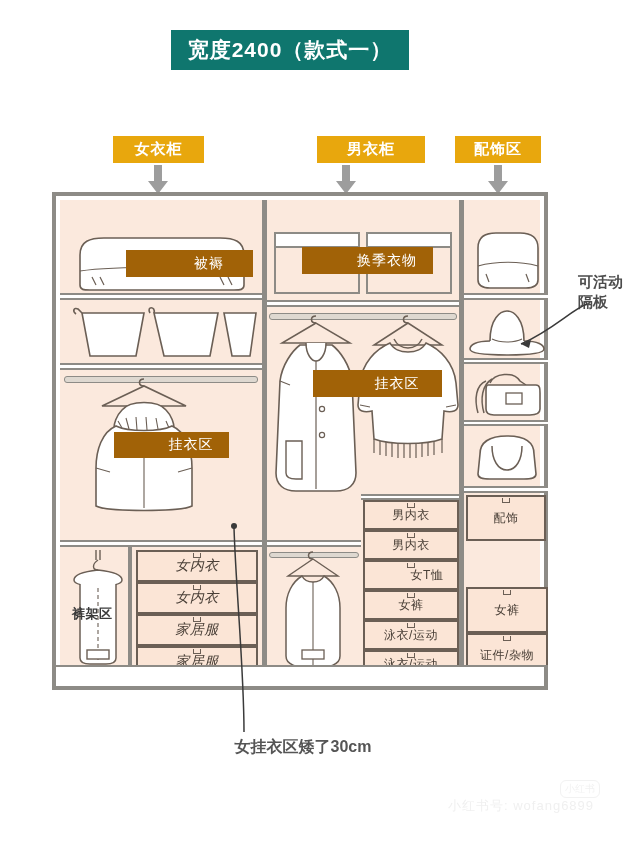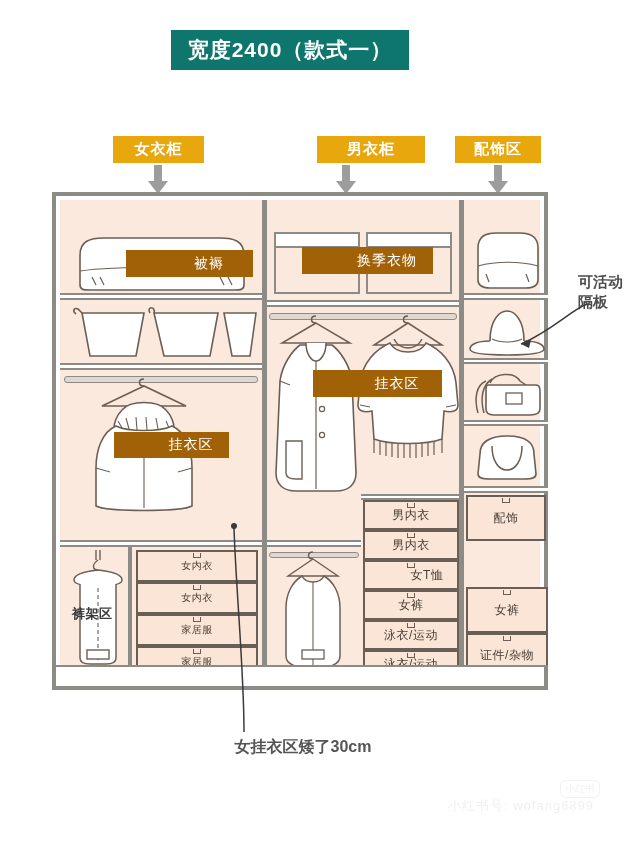--- a/index.html
+++ b/index.html
@@ -50,21 +50,21 @@
     position:absolute;background:#fbe5d6;
     border:2px solid #6b5f55;box-sizing:border-box;
     display:flex;align-items:center;justify-content:center;
     font-size:12px;color:#4a4038;letter-spacing:0.5px;
   }
   .drawer .hdl{
     position:absolute;top:1px;left:50%;margin-left:-4px;
     width:8px;height:5px;border:1.5px solid #6b5f55;border-top:none;
     box-sizing:border-box;
   }
-  .drawer.small{font-size:10px;}
+  .drawer.small{font-size:14px;font-style:italic;}
   .drawer.tiny{font-size:12px;justify-content:center;}
 
   
   .tag{
     position:absolute;background:#a16207;color:#ffffff;
     display:flex;align-items:center;justify-content:center;
     font-size:14px;font-weight:normal;letter-spacing:1px;z-index:30;padding-left:39px;
   }
 
   

